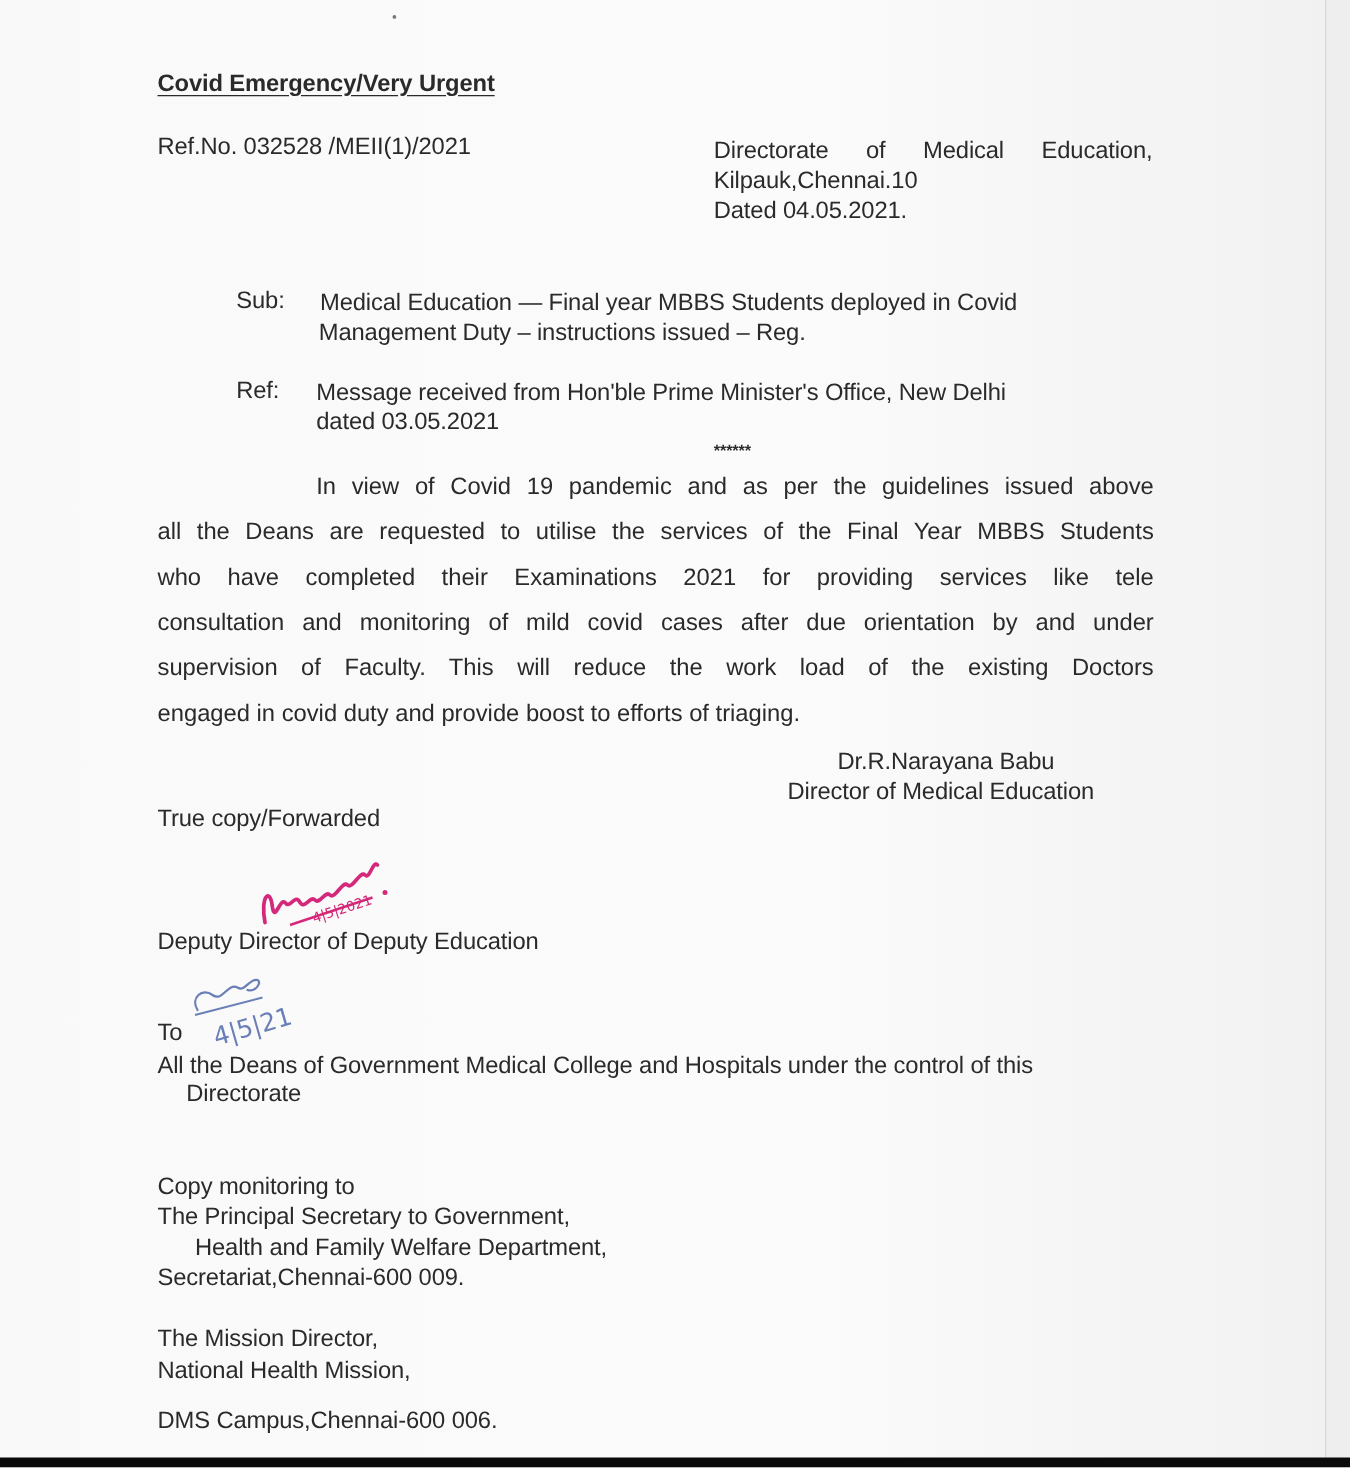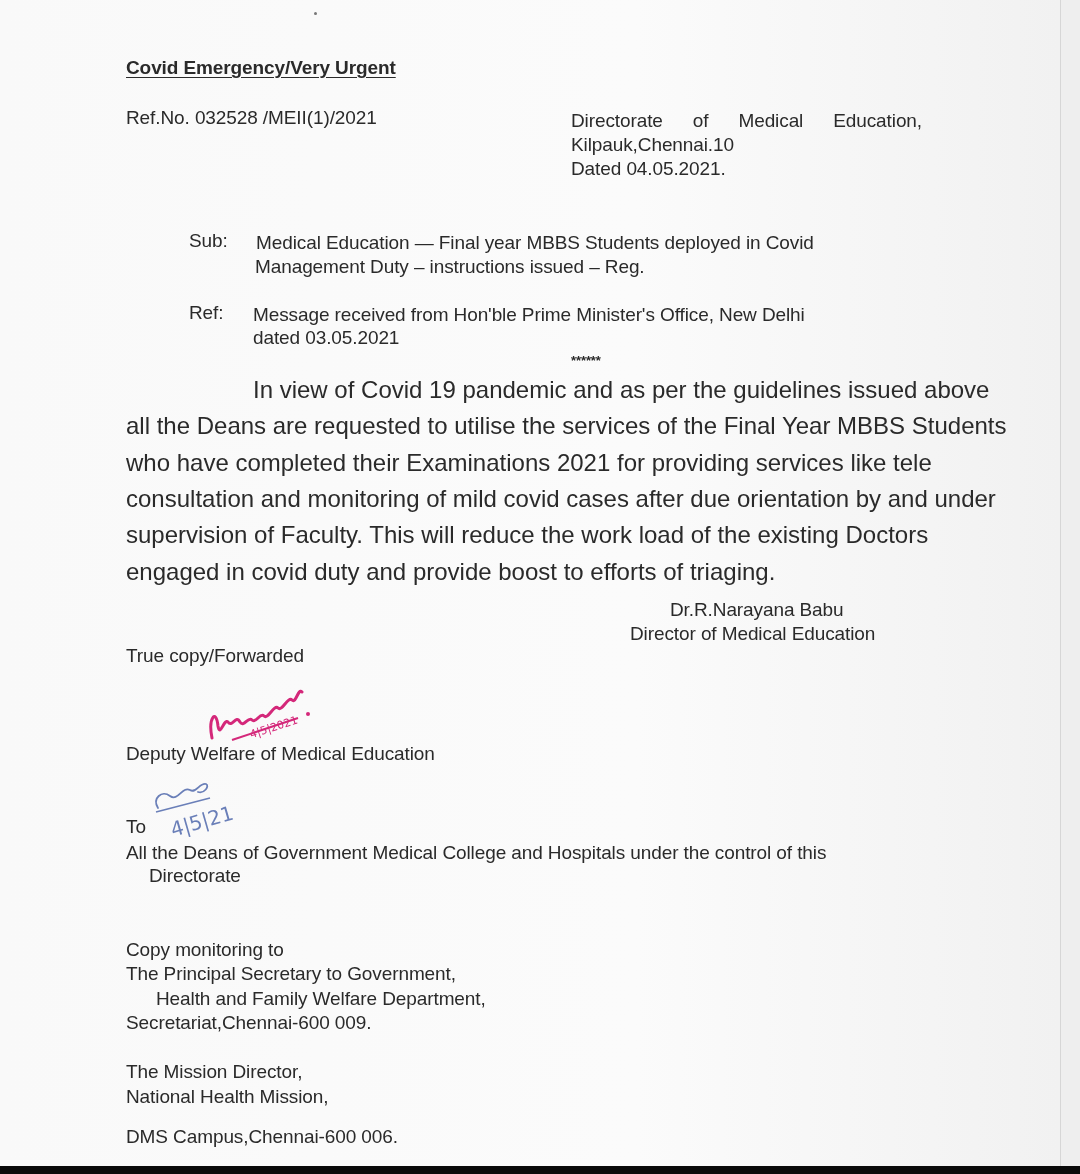--- a/index.html
+++ b/index.html
@@ -10,21 +10,21 @@
       color: #2a2a2a;
     }
     .page {
       position: absolute; left: 0; top: 0; width: 1060px; height: 1166px;
       background: linear-gradient(90deg, #f9f9f9 0%, #fbfbfb 60%, #f1f1f1 100%);
     }
     .right-edge { position: absolute; left: 1060px; top: 0; width: 20px; height: 1166px; background: #eeeeee; border-left: 1px solid #d6d6d6; }
     .bottom-bar { position: absolute; left: 0; top: 1166px; width: 1080px; height: 8px; background: #0a0a0a; }
     .t { position: absolute; font-size: 19px; line-height: 23px; white-space: nowrap; letter-spacing: -0.1px; }
     .heading { font-weight: bold; text-decoration: underline; text-underline-offset: 3px; }
-    .just { position: absolute; left: 126px; width: 797px; font-size: 24px; line-height: 23px; text-align: justify; text-align-last: justify; white-space: nowrap; }
+    .just { position: absolute; left: 126px; width: 797px; font-size: 19px; line-height: 23px; text-align: justify; text-align-last: justify; white-space: nowrap; }
     .just.last { text-align-last: left; }
     .sig-pink { position: absolute; left: 198px; top: 678px; width: 120px; height: 70px; }
     .sig-blue { position: absolute; left: 148px; top: 768px; width: 100px; height: 72px; }
     .dot { position: absolute; width: 3px; height: 3px; border-radius: 50%; background: #777; }
   </style>
 </head>
 <body>
 
 <div class="page">
   <span class="dot" style="left:314px; top:12px;"></span>
@@ -68,21 +68,21 @@
 
   <div class="t" style="left:126px; top:644px;">True copy/Forwarded</div>
 
   <svg class="sig-pink" viewBox="0 0 120 70">
     <path d="M14 60 C 10 40, 18 30, 20 48 C 22 60, 26 40, 30 44 C 34 50, 38 36, 42 44 C 46 50, 50 38, 54 42 C 58 46, 62 34, 66 38 C 70 42, 76 26, 80 30 C 84 34, 90 18, 94 22 C 98 26, 100 10, 104 14" fill="none" stroke="#d4287a" stroke-width="3" stroke-linecap="round"></path>
     <path d="M34 62 L 100 40" fill="none" stroke="#d4287a" stroke-width="2"></path>
     <text x="52" y="58" font-size="11" fill="#d4287a" font-family="DejaVu Sans, sans-serif" transform="rotate(-18 60 55)">4|5|2021</text>
     <circle cx="110" cy="36" r="2" fill="#d4287a"></circle>
   </svg>
 
-  <div class="t" style="left:126px; top:742px;">Deputy Welfare of Medical Education</div>
+  <div class="t" style="left:126px; top:742px;">Deputy Director of Deputy Education</div>
 
   <svg class="sig-blue" viewBox="0 0 100 72">
     <path d="M10 40 C 4 30, 14 22, 22 28 C 30 34, 34 18, 42 22 C 48 26, 52 14, 58 16 C 62 18, 56 26, 50 24" fill="none" stroke="#6a7fb8" stroke-width="1.8" stroke-linecap="round"></path>
     <path d="M8 44 L 62 30" fill="none" stroke="#6a7fb8" stroke-width="1.6"></path>
     <text x="22" y="64" font-size="20" fill="#6a7fb8" font-family="DejaVu Sans, sans-serif" transform="rotate(-16 40 56)">4|5|21</text>
   </svg>
 
   <div class="t" style="left:126px; top:815px;">To</div>
   <div class="t" style="left:126px; top:841px;">All the Deans of Government Medical College and Hospitals under the control of this</div>
   <div class="t" style="left:126px; top:864px;margin-left:23px;">Directorate</div>

